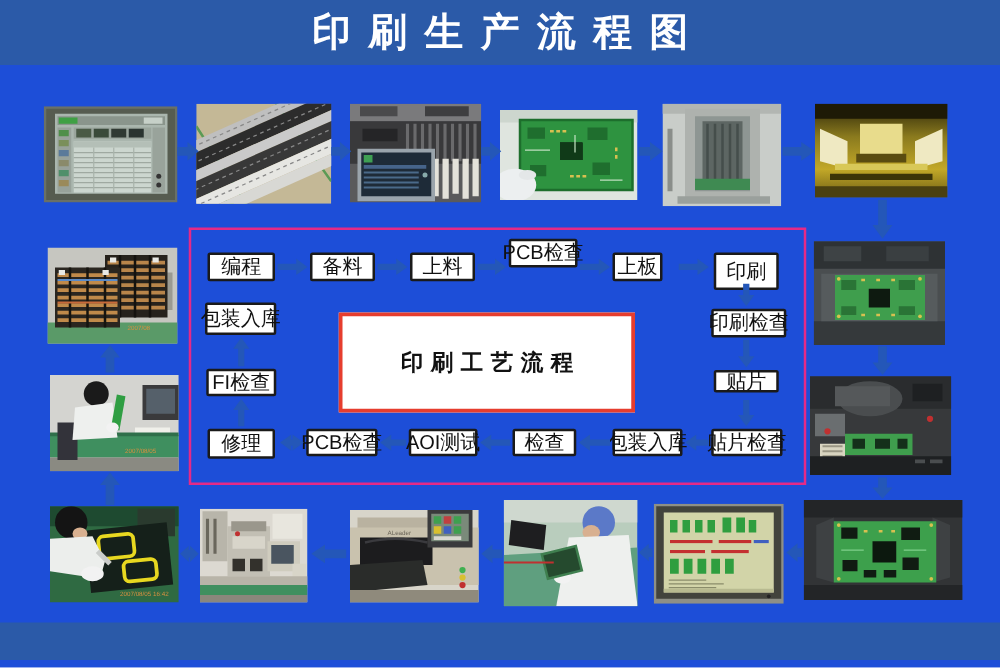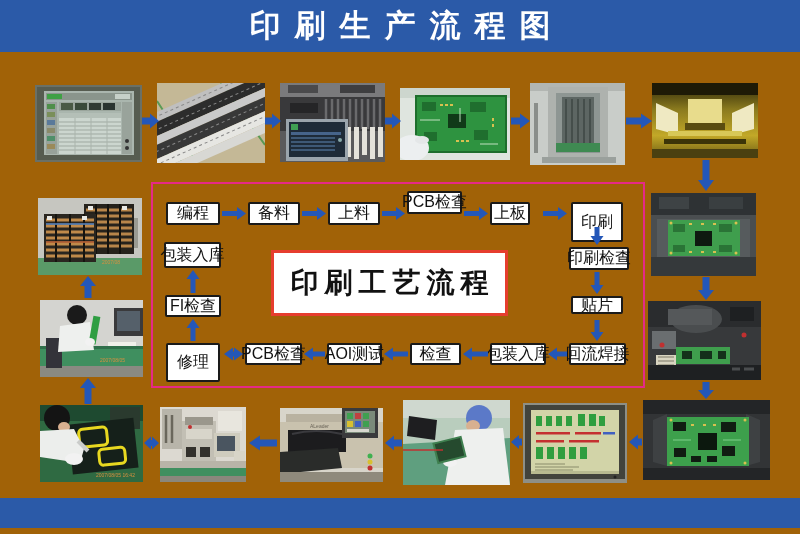--- a/index.html
+++ b/index.html
@@ -1,40 +1,40 @@
 <!DOCTYPE html>
 <html><head>
 <meta charset="utf-8">
 <style>
   html,body{margin:0;padding:0;background:#fff;}
   .canvas{
-    position:relative;width:800px;height:534px;background:#a16207;overflow:hidden;
+    position:relative;width:800px;height:534px;background:#1d4ed8;overflow:hidden;
     font-family:"Liberation Sans","DejaVu Sans",sans-serif;
     --banner:#2b5aa8; --arrow:#2457b8; --pink:#e52a87; --red:#e63d2e; --nodeb:#1a1a1a;
   }
   .banner-top{position:absolute;left:0;top:0;width:800px;height:52px;background:var(--banner);}
   .banner-top .title{
     display:block;text-align:center;color:#fff;font-weight:bold;
     font-family:"Liberation Serif","DejaVu Serif",serif;
     font-size:31px;line-height:52px;letter-spacing:14px;padding-left:14px;
   }
   .banner-bottom{position:absolute;left:0;top:498px;width:800px;height:30px;background:var(--banner);}
   .photo{position:absolute;}
   .photo svg{display:block;width:100%;height:100%;}
   .fnode{
     position:absolute;background:#fff;border:2px solid var(--nodeb);border-radius:2px;
     display:flex;align-items:center;justify-content:center;
     font-size:16px;font-weight:normal;color:#111;white-space:nowrap;box-sizing:border-box;
   }
   .flow-border{position:absolute;left:151px;top:182px;width:494px;height:206px;border:2px solid var(--pink);box-sizing:border-box;}
   .center-box{
-    position:absolute;left:271px;top:250px;width:237px;height:66px;border:3px solid var(--red);box-sizing:border-box;
+    position:absolute;left:271px;top:250px;width:237px;height:80px;border:3px solid var(--red);box-sizing:border-box;
     display:flex;align-items:center;justify-content:center;background:#fff;
     font-family:"Liberation Serif","DejaVu Serif",serif;
-    font-size:28px;font-weight:bold;color:#111;letter-spacing:6px;padding-left:6px;
+    font-size:18px;font-weight:bold;color:#111;letter-spacing:6px;padding-left:6px;
   }
   #arrows{position:absolute;left:0;top:0;pointer-events:none;}
 </style>
 </head>
 <body>
 
 <div class="canvas" style="--banner: #2b5aa8; --arrow: #2457b8; --pink: #e52a87; --red: #e63d2e; --nodeb: #1a1a1a;">
 
   <div class="banner-top">
     <span class="title">印刷生产流程图</span>
@@ -431,29 +431,29 @@
   </div>
 
   <div class="flow-border"></div>
   <div class="center-box">印刷工艺流程</div>
 
   <div class="fnode" style="left:166px;top:202px;width:54px;height:23px">编程</div>
   <div class="fnode" style="left:248px;top:202px;width:52px;height:23px">备料</div>
   <div class="fnode" style="left:328px;top:202px;width:52px;height:23px">上料</div>
   <div class="fnode" style="left:407px;top:191px;width:55px;height:23px">PCB检查</div>
   <div class="fnode" style="left:490px;top:202px;width:40px;height:23px">上板</div>
-  <div class="fnode" style="left:571px;top:202px;width:52px;height:40px">印刷</div>
+  <div class="fnode" style="left:571px;top:202px;width:52px;height:30px">印刷</div>
   <div class="fnode" style="left:569px;top:247px;width:60px;height:23px">印刷检查</div>
   <div class="fnode" style="left:571px;top:296px;width:52px;height:18px">贴片</div>
-  <div class="fnode" style="left:569px;top:343px;width:57px;height:22px">回流焊接</div>
+  <div class="fnode" style="left:569px;top:343px;width:57px;height:22px">贴片检查</div>
   <div class="fnode" style="left:490px;top:343px;width:56px;height:22px">包装入库</div>
   <div class="fnode" style="left:410px;top:343px;width:51px;height:22px">检查</div>
   <div class="fnode" style="left:327px;top:343px;width:55px;height:22px">AOI测试</div>
   <div class="fnode" style="left:245px;top:343px;width:57px;height:22px">PCB检查</div>
-  <div class="fnode" style="left:166px;top:343px;width:54px;height:39px">修理</div>
+  <div class="fnode" style="left:166px;top:343px;width:54px;height:24px">修理</div>
   <div class="fnode" style="left:165px;top:295px;width:56px;height:22px">FI检查</div>
   <div class="fnode" style="left:164px;top:242px;width:57px;height:26px">包装入库</div>
 
   <svg id="arrows" width="800" height="534">
       <polygon points="142,124.5 150,124.5 150,128.5 159,121 150,113.5 150,117.5 142,117.5" fill="#2457b8"></polygon>
       <polygon points="265,124.5 272,124.5 272,128.5 281,121 272,113.5 272,117.5 265,117.5" fill="#2457b8"></polygon>
       <polygon points="385,124.5 392,124.5 392,128.5 401,121 392,113.5 392,117.5 385,117.5" fill="#2457b8"></polygon>
       <polygon points="511,124.5 520,124.5 520,128.5 530,121 520,113.5 520,117.5 511,117.5" fill="#2457b8"></polygon>
       <polygon points="626,124.5 641,124.5 641,128.5 652,121 641,113.5 641,117.5 626,117.5" fill="#2457b8"></polygon>
       <polygon points="702.5,160 702.5,180 698,180 706,191 714,180 709.5,180 709.5,160" fill="#2457b8"></polygon>

